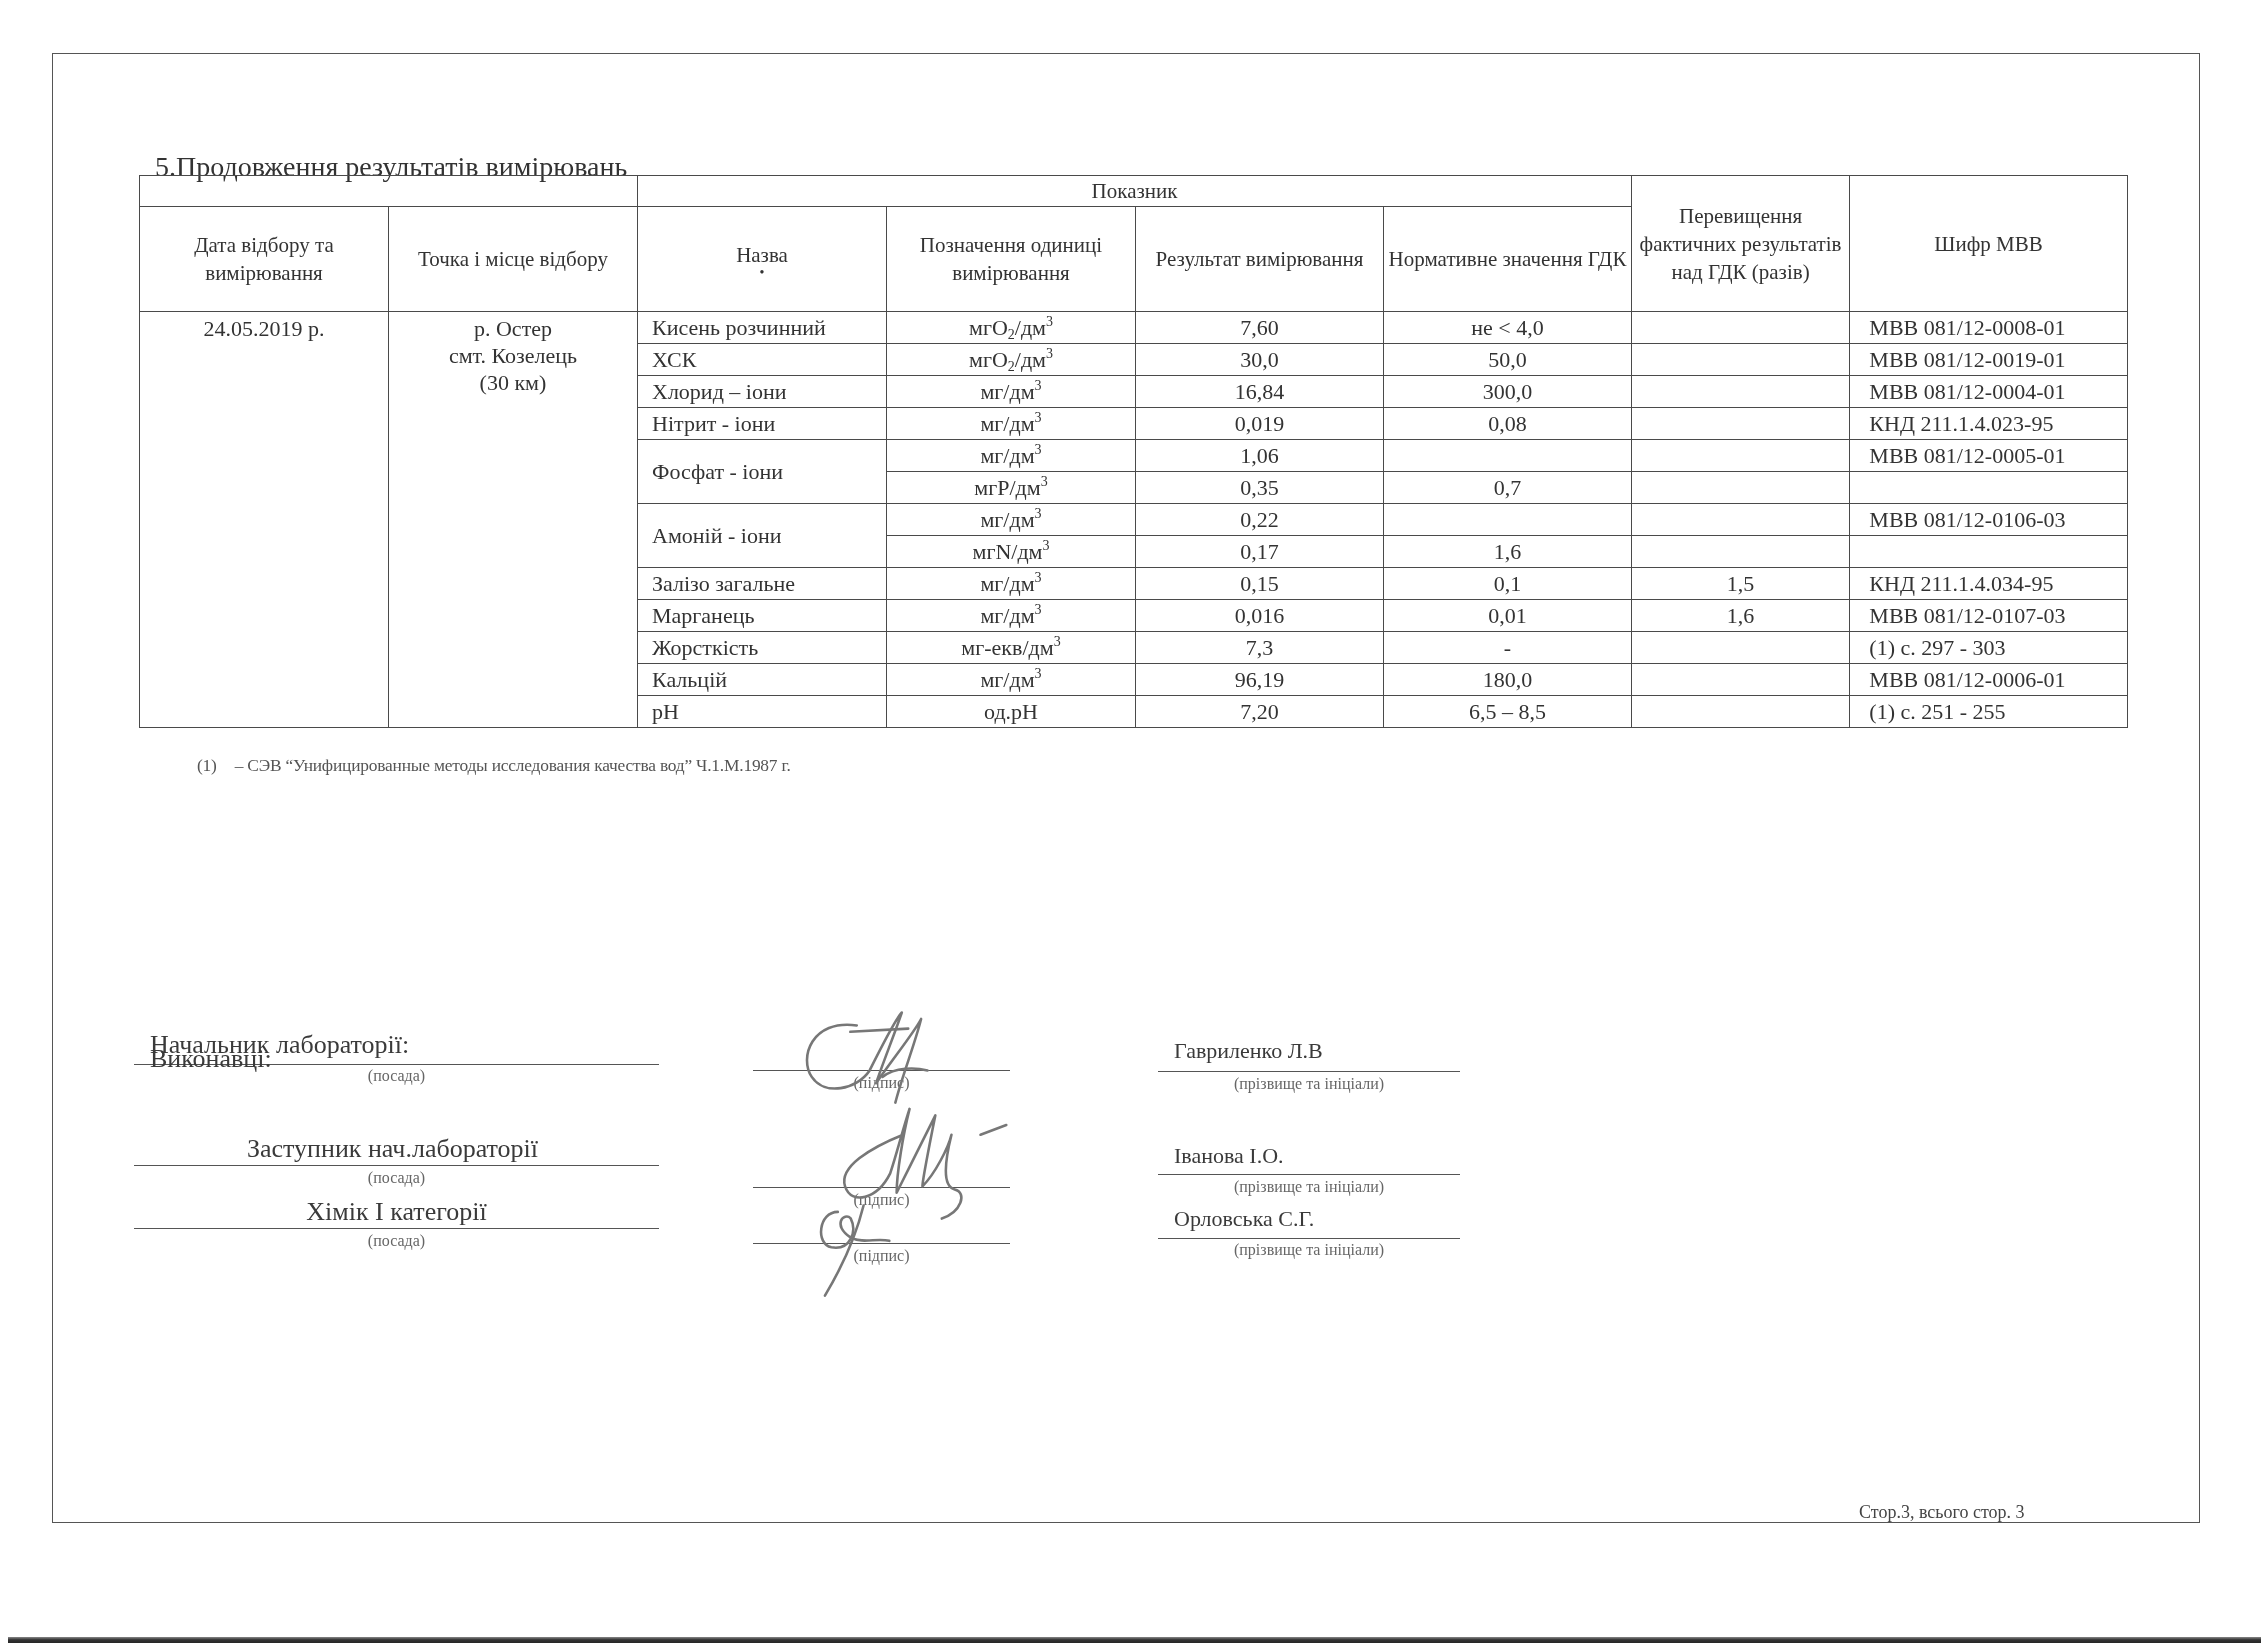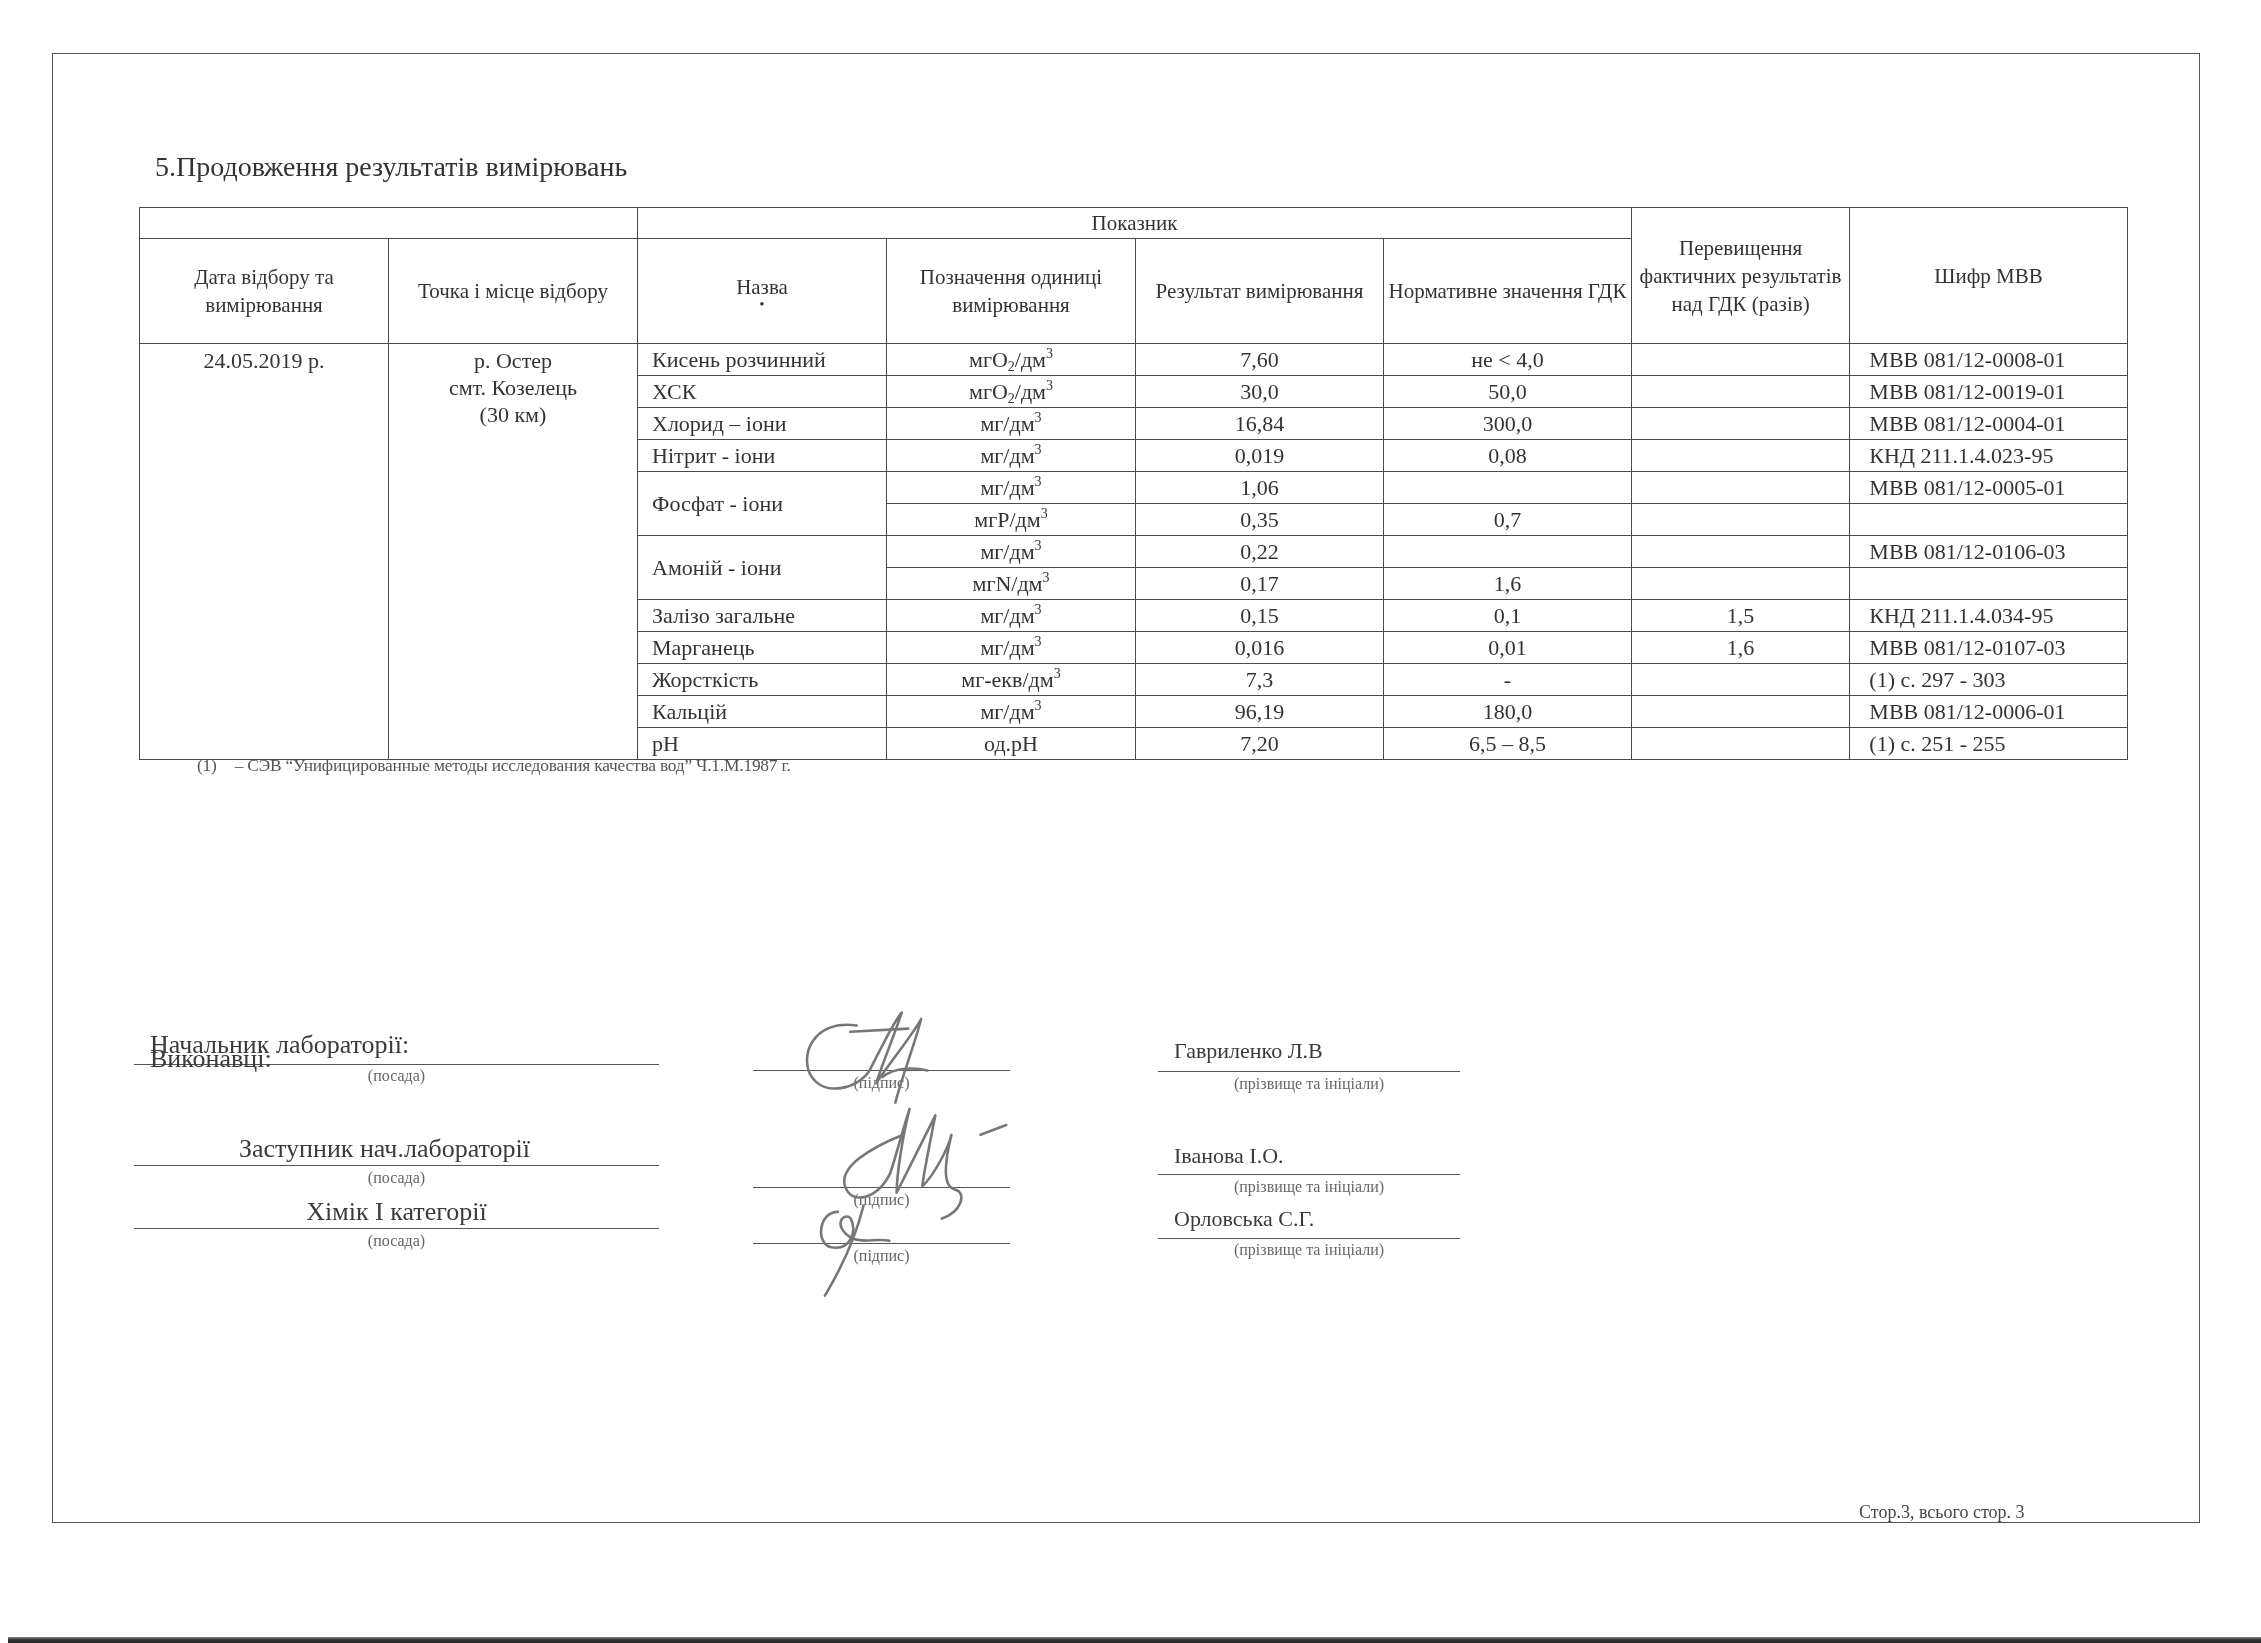--- a/index.html
+++ b/index.html
@@ -14,21 +14,20 @@
     border-right: 1.3px solid #555;
   }
   .title {
     position: absolute; left: 155px; top: 149px;
     font-size: 28px; line-height: 35px; color: #333;
   }
   table.results {
     position: absolute; left: 139px; top: 175px;
     border-collapse: collapse; table-layout: fixed;
     width: 1988px;
-    margin-top: 32px;
   }
   table.results td, table.results th {
     border: 1.3px solid #4a4a4a; padding: 0; font-weight: normal;
     font-size: 22px; line-height: 27px; color: #333;
     text-align: center; vertical-align: middle;
   }
   table.results th { font-size: 21px; line-height: 28px; }
   .h1 { height: 31px; }
   .h2 { height: 105px; }
   tr.data td { height: 31px; }
@@ -207,21 +206,21 @@
   <span class="mark">(1)</span><span>– СЭВ “Унифицированные методы исследования качества вод” Ч.1.М.1987 г.</span>
 </div>
 
 <div class="sig-block">
   <div class="role" style="left:150px; top:1029px;">Начальник лабораторії:</div>
   <div class="line" style="left:134px; top:1064px; width:525px;"></div>
   <div class="caption" style="left:134px; top:1067px; width:525px;">(посада)</div>
 
   <div class="role" style="left:150px; top:1043px;">Виконавці:</div>
 
-  <div class="role" style="left:122px; top:1133px; width:525px; text-align:center;">Заступник нач.лабораторії</div>
+  <div class="role" style="left:130px; top:1133px; width:525px; text-align:center;">Заступник нач.лабораторії</div>
   <div class="line" style="left:134px; top:1165px; width:525px;"></div>
   <div class="caption" style="left:134px; top:1169px; width:525px;">(посада)</div>
 
   <div class="role" style="left:134px; top:1196px; width:525px; text-align:center;">Хімік І категорії</div>
   <div class="line" style="left:134px; top:1228px; width:525px;"></div>
   <div class="caption" style="left:134px; top:1232px; width:525px;">(посада)</div>
 
   <div class="line" style="left:753px; top:1070px; width:257px;"></div>
   <div class="caption" style="left:753px; top:1074px; width:257px;">(підпис)</div>
   <div class="line" style="left:753px; top:1187px; width:257px;"></div>

